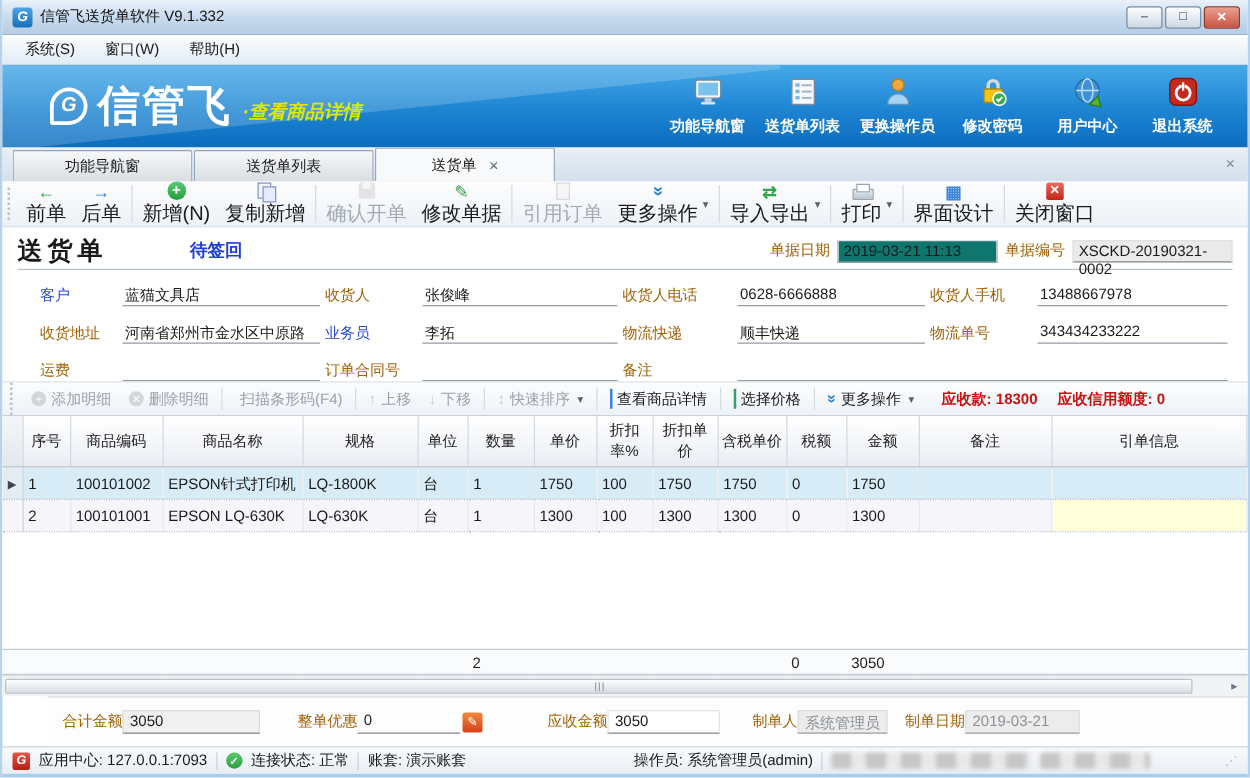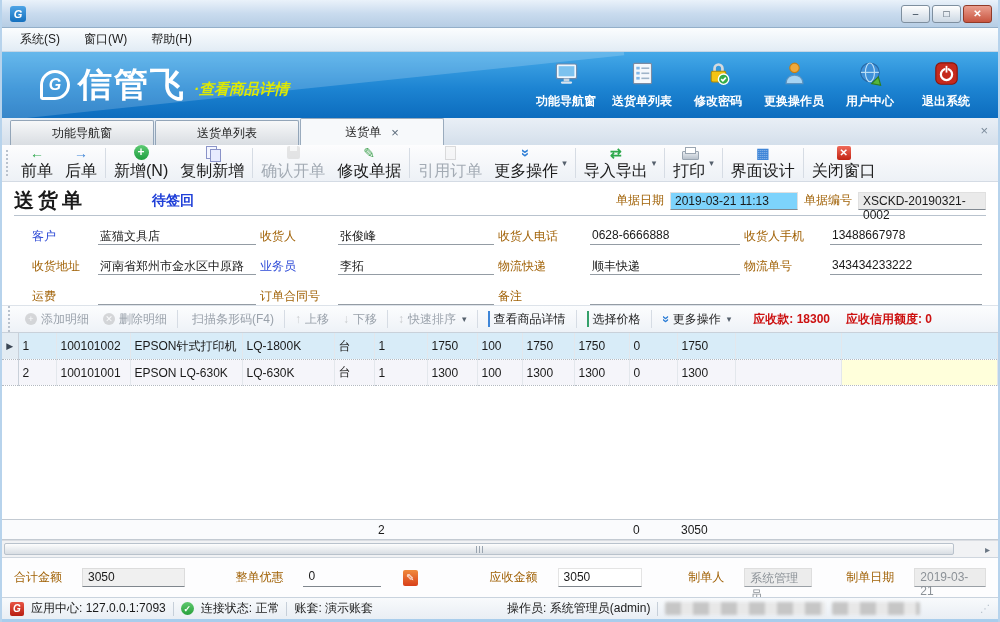--- a/index.html
+++ b/index.html
@@ -66,21 +66,21 @@
   .ic-chevrons { color:#2f7fd6; font-weight:bold; font-size:15px; transform:rotate(90deg); display:inline-block; line-height:14px; }
 
   
   .formarea { flex:0 0 118px; background:#fff; padding:4px 12px 0 12px; }
   .doc-head { height:30px; display:flex; align-items:center; border-bottom:1px solid #b9c3ce; }
   .doc-type { font-size:20px; font-weight:bold; letter-spacing:4px; font-family:"DejaVu Serif","Liberation Serif",serif; }
   .doc-status { color:#1f3fd8; font-weight:bold; font-size:14px; margin-left:66px; }
   .doc-head-right { margin-left:auto; display:flex; align-items:center; gap:6px; }
   .fld-label { color:#a16207; white-space:nowrap; }
   .fld-label.blue { color:#2b48d6; }
-  .ro-box { background:#7dd3fc; border:1px solid #e0e0e0; border-bottom:1px solid #828a92; padding:1px 4px; height:18px; }
+  .ro-box { background:#0f766e; border:1px solid #e0e0e0; border-bottom:1px solid #828a92; padding:1px 4px; height:18px; }
   .doc-date { width:128px; }
   .doc-no { width:128px; background:#eaeaea; }
   .form-grid { display:grid; grid-template-columns:62px 158px 74px 156px 88px 150px 82px 1fr; column-gap:4px; row-gap:13px; padding:12px 4px 0 18px; }
   .uv { border-bottom:1px solid #949ca4; height:17px; padding:0 2px; white-space:nowrap; overflow:hidden; }
   .remark-val { grid-column:6 / span 3; }
 
   
   .detailbar { flex:0 0 26px; display:flex; align-items:center; background:linear-gradient(#fcfdfe,#eef2f7); border-top:1px solid #dde3ea; border-bottom:1px solid #c9d1da; padding:0 4px; gap:2px; }
   .dbtn { display:flex; align-items:center; gap:4px; padding:2px 6px; white-space:nowrap; }
   .dbtn.disabled { color:#9aa2ab; }
@@ -108,21 +108,21 @@
   td.cell-yellow { background:#ffffdb !important; }
   .table-spacer { flex:1; background:#fff; min-height:0; }
   .summary td { background:#fafbfd; border-bottom:1px solid #c3cad2; border-top:1px solid #c3cad2; height:20px; padding:2px 4px; border-right:none; }
   
   .hscroll { flex:0 0 17px; background:#f1f2f4; border-top:1px solid #dadde2; position:relative; }
   .hthumb { position:absolute; left:2px; top:2px; bottom:2px; right:44px; background:linear-gradient(#fdfdfd,#d9dee4); border:1px solid #b9c2cc; border-radius:2px; display:flex; align-items:center; justify-content:center; gap:2px; }
   .hthumb i { width:1px; height:7px; background:#9aa4af; display:block; }
   .hbtn { position:absolute; right:2px; top:2px; bottom:2px; width:17px; display:flex; align-items:center; justify-content:center; color:#6a7683; font-size:10px; }
 
   
-  .footerbar { flex:0 0 40px; display:flex; align-items:center; background:#fdfdfe; border-top:1px solid #cfd6de; padding:0 12px; gap:20px; }
+  .footerbar { flex:0 0 40px; display:flex; align-items:center; background:#fdfdfe; border-top:1px solid #cfd6de; padding:0 12px; gap:0;margin-left:36px; }
   .fbox { height:19px; padding:1px 5px; }
   .box-gray { width:110px; background:#f0f0f0; border:1px solid #dcdcdc; border-bottom:1px solid #7f868d; }
   .box-line { width:82px; border-bottom:1px solid #7f868d; }
   .box-white { width:90px; background:#fff; border:1px solid #e4e4e4; border-bottom:1px solid #7f868d; }
   .box-ro { background:#ececec; border:1px solid #dedede; border-bottom:1px solid #9aa0a6; color:#8b9197; }
   .discount-icon { width:16px; height:16px; border-radius:2px; background:linear-gradient(#f08a3c,#d8401a); color:#fff; font-size:10px; display:flex; align-items:center; justify-content:center; margin-left:2px; }
   .fgap-a{margin-left:30px} .fgap-b{margin-left:52px} .fgap-c{margin-left:26px} .fgap-d{margin-left:14px}
 
   
   .statusbar { flex:0 0 22px; display:flex; align-items:center; background:linear-gradient(#f8fafc,#e9eef4); border-top:1px solid #c9d3de; padding:0 8px; gap:7px; }
@@ -133,20 +133,21 @@
   .resize-grip { margin-left:auto; color:#b4bec9; font-size:10px; }
   .bottom-strip { flex:0 0 3px; background:#a9cdec; }
 </style>
 </head>
 <body>
 
 <div class="window">
 
   <div class="titlebar">
     <span class="app-icon">G</span>
+    <span class="title">信管飞送货单软件 V9.1.332</span>
     <span class="winbtns">
       <span class="winbtn">–</span>
       <span class="winbtn">□</span>
       <span class="winbtn close">✕</span>
     </span>
   </div>
 
   <div class="menubar">
     <span class="menu-item">系统(S)</span>
     <span class="menu-item">窗口(W)</span>
@@ -176,33 +177,33 @@
               <rect x="11" y="6.6" width="7" height="1.4" fill="#9fb4c9"></rect>
               <rect x="6.5" y="10.5" width="3" height="2.4" fill="#7fb6e8"></rect>
               <rect x="11" y="11.1" width="7" height="1.4" fill="#9fb4c9"></rect>
               <rect x="6.5" y="15" width="3" height="2.4" fill="#7fb6e8"></rect>
               <rect x="11" y="15.6" width="7" height="1.4" fill="#9fb4c9"></rect>
             </svg></span>
         <span class="blabel">送货单列表</span>
       </div>
       <div class="banner-btn">
         <span><svg viewBox="0 0 24 24" width="27" height="27">
+              <circle cx="12" cy="7" r="4.2" fill="#efa93c" stroke="#c57f14"></circle>
+              <path d="M4.5 21c0-5.2 3.8-7.6 7.5-7.6s7.5 2.4 7.5 7.6z" fill="#a6d4f3" stroke="#5e93bf"></path>
+            </svg></span>
+        <span class="blabel">更换操作员</span>
+      </div>
+      <div class="banner-btn">
+        <span><svg viewBox="0 0 24 24" width="27" height="27">
               <path d="M8.5 11 V7.5a3.5 3.5 0 0 1 7 0V11" fill="none" stroke="#d5dade" stroke-width="2.4"></path>
               <rect x="5.5" y="10" width="13" height="9.5" rx="1.5" fill="#f3c413" stroke="#b18b06"></rect>
               <circle cx="16.5" cy="17" r="4.6" fill="#35ad49" stroke="#fff" stroke-width="1.2"></circle>
               <path d="M14.4 17l1.5 1.5 2.6-2.8" fill="none" stroke="#fff" stroke-width="1.5"></path>
             </svg></span>
         <span class="blabel">修改密码</span>
-      </div>
-      <div class="banner-btn">
-        <span><svg viewBox="0 0 24 24" width="27" height="27">
-              <circle cx="12" cy="7" r="4.2" fill="#efa93c" stroke="#c57f14"></circle>
-              <path d="M4.5 21c0-5.2 3.8-7.6 7.5-7.6s7.5 2.4 7.5 7.6z" fill="#a6d4f3" stroke="#5e93bf"></path>
-            </svg></span>
-        <span class="blabel">更换操作员</span>
       </div>
       <div class="banner-btn">
         <span><svg viewBox="0 0 24 24" width="27" height="27">
               <circle cx="11.5" cy="11" r="8.3" fill="#3f90d8" stroke="#2a6aa6"></circle>
               <ellipse cx="11.5" cy="11" rx="4" ry="8.3" fill="none" stroke="#bfe0f5"></ellipse>
               <path d="M3.5 11h16" stroke="#bfe0f5" fill="none"></path>
               <path d="M13 21l6-6 2 7.5z" fill="#56b63c" stroke="#2e7d1e"></path>
             </svg></span>
         <span class="blabel">用户中心</span>
       </div>
@@ -438,20 +439,37 @@
           <col class="c6">
           <col class="c7">
           <col class="c8">
           <col class="c9">
           <col class="c10">
           <col class="c11">
           <col class="c12">
           <col class="c13">
         </colgroup>
       <tbody>
+          <tr>
+        <th class="selcol"></th>
+        <th>序号</th>
+        <th>商品编码</th>
+        <th>商品名称</th>
+        <th>规格</th>
+        <th>单位</th>
+        <th>数量</th>
+        <th>单价</th>
+        <th>折扣率%</th>
+        <th>折扣单价</th>
+        <th>含税单价</th>
+        <th>税额</th>
+        <th>金额</th>
+        <th>备注</th>
+        <th>引单信息</th>
+      </tr>
       <tr class="sel">
         <td class="selcol">▶</td>
         <td>1</td>
         <td>100101002</td>
         <td>EPSON针式打印机</td>
         <td>LQ-1800K</td>
         <td>台</td>
         <td>1</td>
         <td>1750</td>
         <td>100</td>
@@ -534,21 +552,21 @@
     <span class="fld-label">合计金额</span>
     <span class="fbox box-gray">3050</span>
     <span class="fld-label fgap-a">整单优惠</span>
     <span class="fbox box-line">0</span>
     <span class="discount-icon">✎</span>
     <span class="fld-label fgap-b">应收金额</span>
     <span class="fbox box-white">3050</span>
     <span class="fld-label fgap-c">制单人</span>
     <span class="fbox box-ro" style="width:72px">系统管理员</span>
     <span class="fld-label fgap-d">制单日期</span>
-    <span class="fbox box-ro" style="width:76px">2019-03-21</span>
+    <span class="fbox box-ro" style="width:92px">2019-03-21</span>
   </div>
 
   <div class="statusbar">
     <span class="s-icon-red">G</span>
     <span>应用中心: 127.0.0.1:7093</span>
     <span class="ssep"></span>
     <span class="s-icon-green">✓</span>
     <span>连接状态: 正常</span>
     <span class="ssep"></span>
     <span>账套: 演示账套</span>

